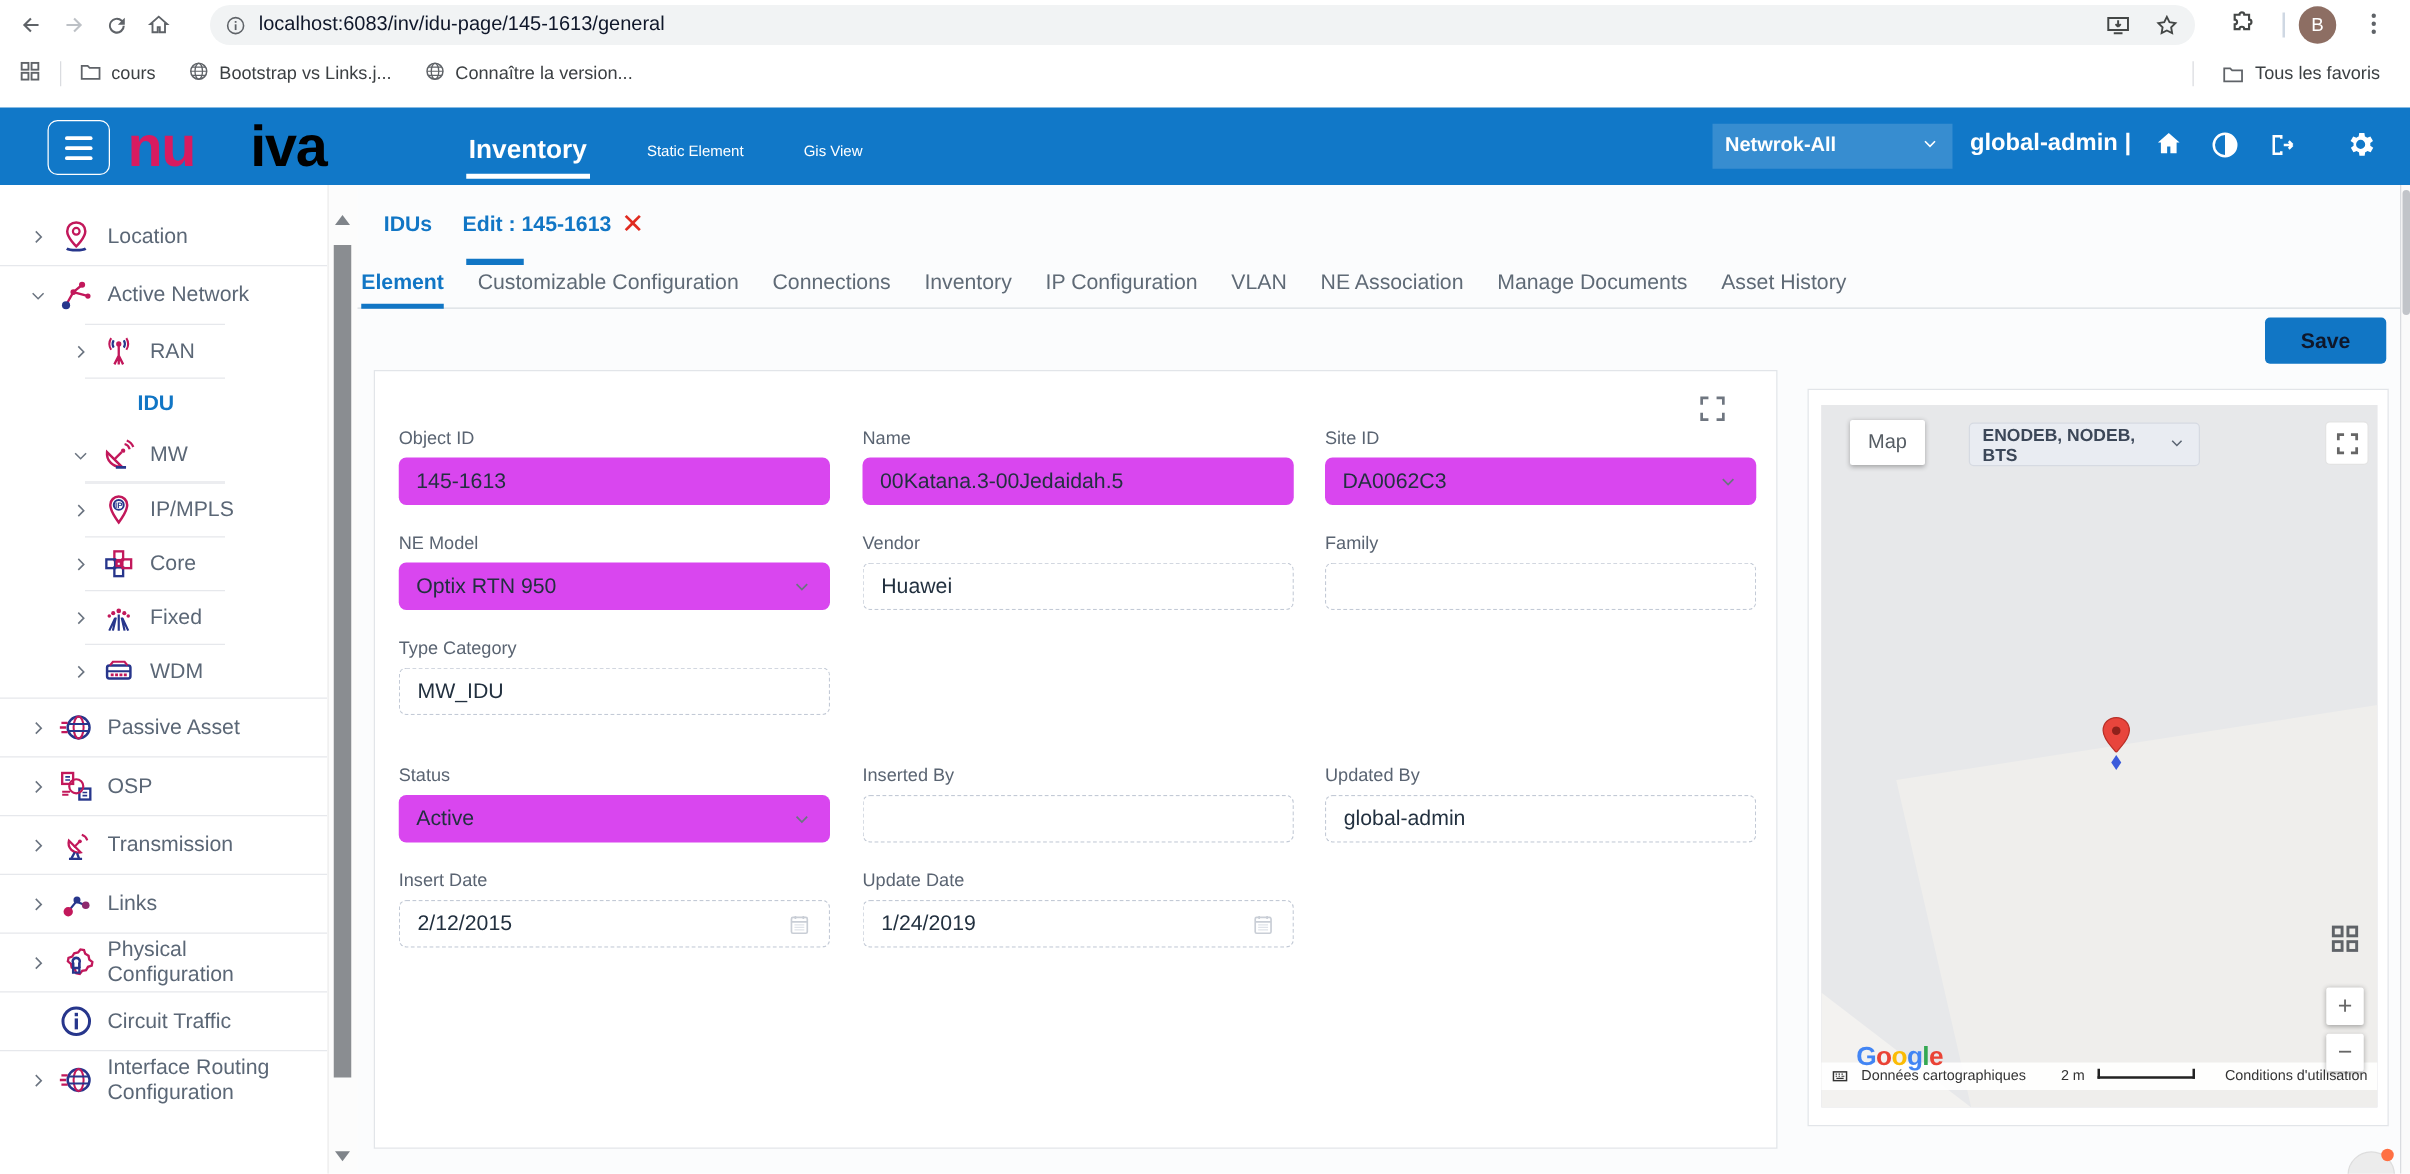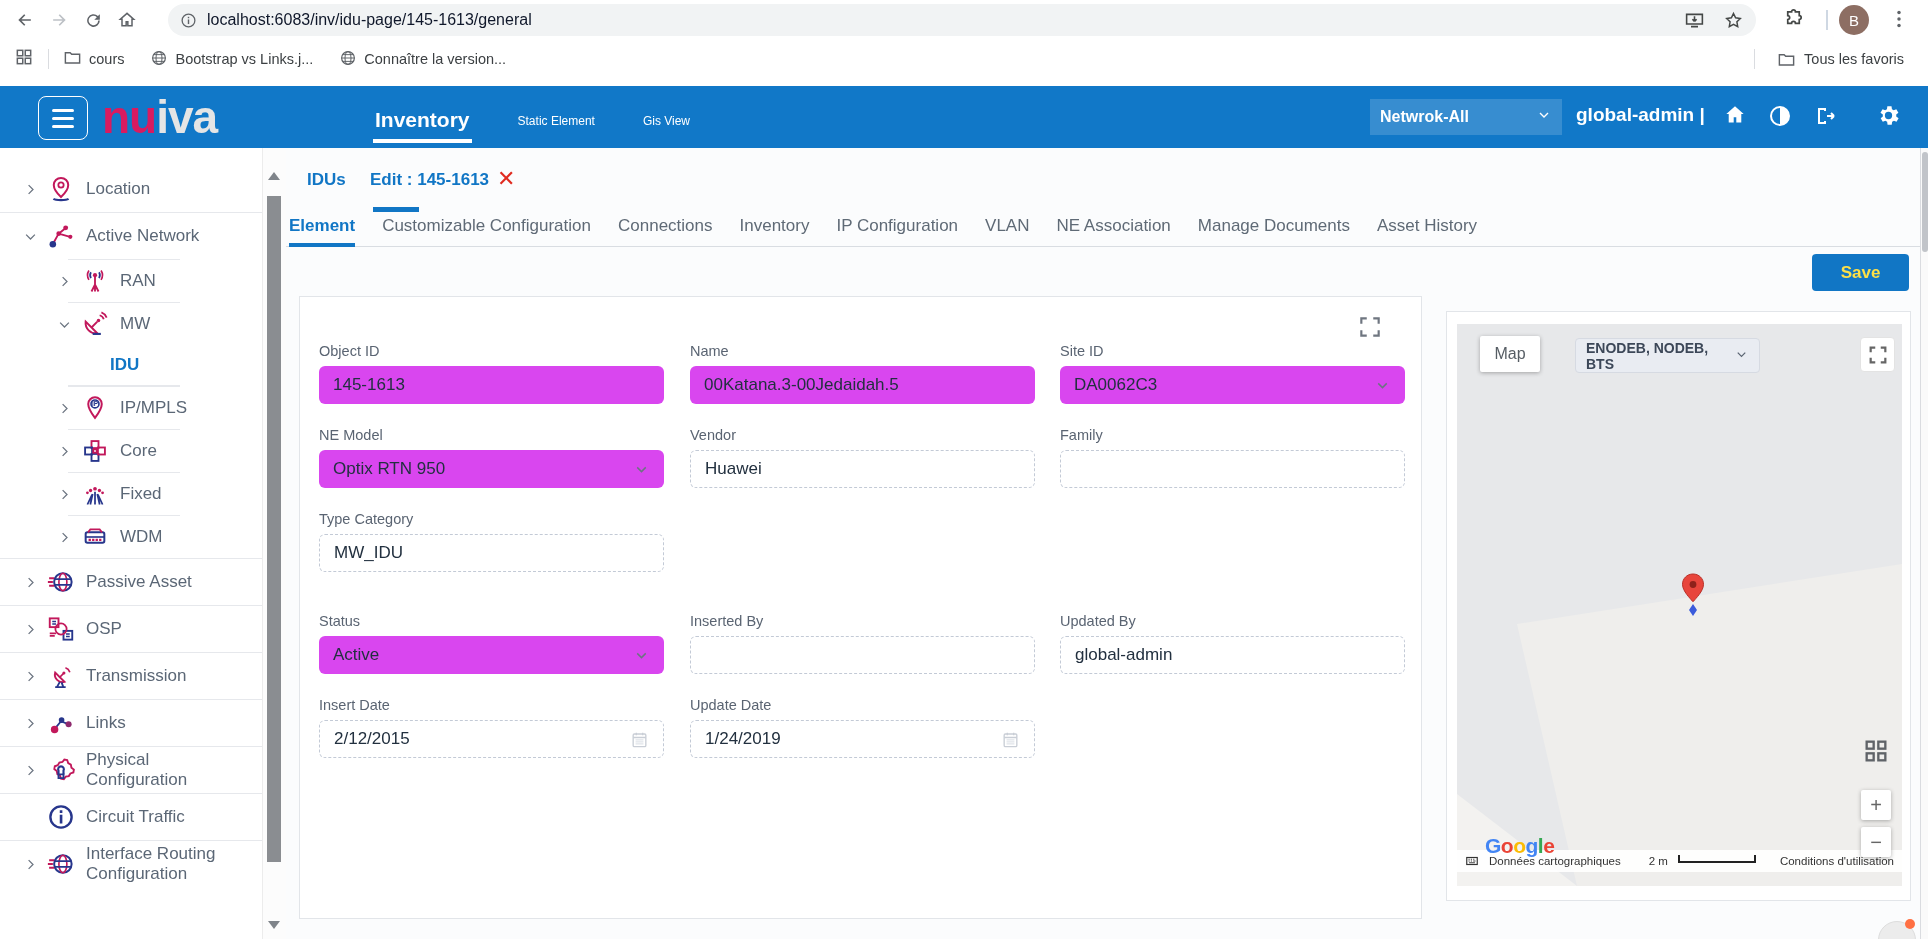--- a/index.html
+++ b/index.html
@@ -27,21 +27,21 @@
   .bm-sep { width:1px; height:20px; background:#dadce0; margin:0 14px; }
   #bm-right { position:absolute; right:24px; top:0; height:38px; display:flex; align-items:center; gap:8px;
     color:#3c4043; font-size:14.5px; }
 
   
   #app-header { position:absolute; top:86px; left:0; width:1928px; height:62px; background:#1178c8; }
   #hamburger { position:absolute; left:38px; top:10px; width:50px; height:44px; border:1.5px solid #fff;
     border-radius:8px; display:flex; flex-direction:column; align-items:center; justify-content:center; gap:5px; }
   #hamburger span { width:22px; height:3px; background:#fff; border-radius:2px; }
   #logo { position:absolute; left:102px; top:0px; font-size:46px; font-weight:bold; letter-spacing:-1px; line-height:62px; }
-  #logo .lg1 { color:#d81b60; } #logo .lg2 { color:#e5e5e5; }
+  #logo .lg1 { color:#d81b60; } #logo .lg2 { color:#000000;margin-left:44px; }
   #logo-sub { position:absolute; left:247px; top:118px; color:#fff; font-size:15px; font-weight:bold; font-style:italic; }
   #header-nav { position:absolute; left:373px; top:0; height:62px; display:flex; align-items:center; gap:44px; }
   .nav-item { color:#fff; font-size:12px; padding:16px 2px 8px 2px; }
   .nav-item.active { font-size:21px; font-weight:bold; border-bottom:4px solid #fff; padding-bottom:7px; }
   #network-select { position:absolute; left:1370px; top:13px; width:192px; height:36px;
     background:rgba(255,255,255,.16); display:flex; align-items:center; padding:0 10px; color:#fff;
     font-size:16px; font-weight:bold; }
   #network-select .sel-chev { margin-left:auto; }
   #header-user { position:absolute; left:1576px; top:18px; color:#fff; font-size:19px; font-weight:bold; }
   .hdr-ico { position:absolute; top:16px; color:#fff; }
@@ -73,21 +73,21 @@
   #crumb-edit { position:absolute; left:84px; top:10px; color:#1176c5; font-size:17px; font-weight:bold; }
   #crumb-close { position:absolute; left:211px; top:6px; color:#e02b20; font-size:22px; font-weight:bold; }
   #crumb-dash { position:absolute; left:87px; top:47px; width:46px; height:5px; background:#1176c5; }
 
   #tab-row { position:absolute; top:62px; left:0; width:100%; height:37px; border-bottom:1px solid #d9dde2;
     display:flex; align-items:flex-start; padding-left:3px; }
   .tab { font-size:17px; color:#5f6a76; padding:6px 0 10px 0; margin-right:27px; white-space:nowrap; }
   .tab.active { color:#1176c5; font-weight:600; border-bottom:4px solid #1176c5; padding-bottom:7px; }
 
   #save-btn { position:absolute; left:1526px; top:106px; width:97px; height:37px; background:#1176c5;
-    color:#fde047; font-size:17px; font-weight:bold; border:none; border-radius:4px; }
+    color:#0f172a; font-size:17px; font-weight:bold; border:none; border-radius:4px; }
 
   
   #form-card { position:absolute; left:13px; top:148px; width:1123px; height:623px; background:#fff;
     border:1px solid #e2e5e9; }
   #card-expand { position:absolute; left:1052px; top:12px; width:36px; height:36px; color:#6f7680;
     display:flex; align-items:center; justify-content:center; }
   .field { position:absolute; width:345px; }
   .field .f-label { font-size:14.5px; color:#5a6472; display:block; }
   .f-input { margin-top:7px; height:38px; border-radius:6px; display:flex; align-items:center;
     padding:0 14px; font-size:17px; color:#22303f; font-weight:500; }
@@ -324,40 +324,40 @@
           <svg width="28" height="28" viewBox="0 0 24 24">
             <path d="M12 8v13m-3 0l3-6 3 6" stroke="#c2185b" stroke-width="1.6" fill="none"></path>
             <circle cx="12" cy="7" r="1.8" fill="#c2185b"></circle>
             <path d="M8.5 4.5a5 5 0 0 0 0 5M15.5 4.5a5 5 0 0 1 0 5" stroke="#27368c" stroke-width="1.5" fill="none"></path>
             <path d="M6.8 3a7.5 7.5 0 0 0 0 8M17.2 3a7.5 7.5 0 0 1 0 8" stroke="#c2185b" stroke-width="1.4" fill="none"></path>
           </svg>
         </span>
         <span class="t-label">RAN</span>
       </div>
       <div class="tree-div sub"></div>
+      <div class="tree-row d2 sel">
+        <span class="chev"></span>
+        <span class="t-label">IDU</span>
+      </div>
       <div class="tree-row d1">
         <span class="chev">
           <svg width="15" height="15" viewBox="0 0 24 24">
             <path d="M5 9l7 7 7-7" fill="none" stroke="#6b7480" stroke-width="2"></path>
           </svg>
         </span>
         <span class="t-icon">
           <svg width="28" height="28" viewBox="0 0 24 24">
             <path d="M4 10a9 9 0 0 0 10 10z" fill="none" stroke="#c2185b" stroke-width="1.7"></path>
             <path d="M9 15l5-5" stroke="#c2185b" stroke-width="1.6"></path>
             <circle cx="15" cy="9" r="1.5" fill="#c2185b"></circle>
             <path d="M16 4.5a5 5 0 0 1 3.5 3.5M17.5 2a8 8 0 0 1 4.5 4.5" stroke="#c2185b" stroke-width="1.5" fill="none"></path>
             <path d="M10 20.5h7" stroke="#27368c" stroke-width="1.8"></path>
           </svg>
         </span>
         <span class="t-label">MW</span>
-      </div>
-      <div class="tree-row d2 sel">
-        <span class="chev"></span>
-        <span class="t-label">IDU</span>
       </div>
       <div class="tree-div sub"></div>
       <div class="tree-div sub"></div>
       <div class="tree-row d1">
         <span class="chev">
           <svg width="15" height="15" viewBox="0 0 24 24">
             <path d="M9 5l7 7-7 7" fill="none" stroke="#6b7480" stroke-width="2"></path>
           </svg>
         </span>
         <span class="t-icon">

